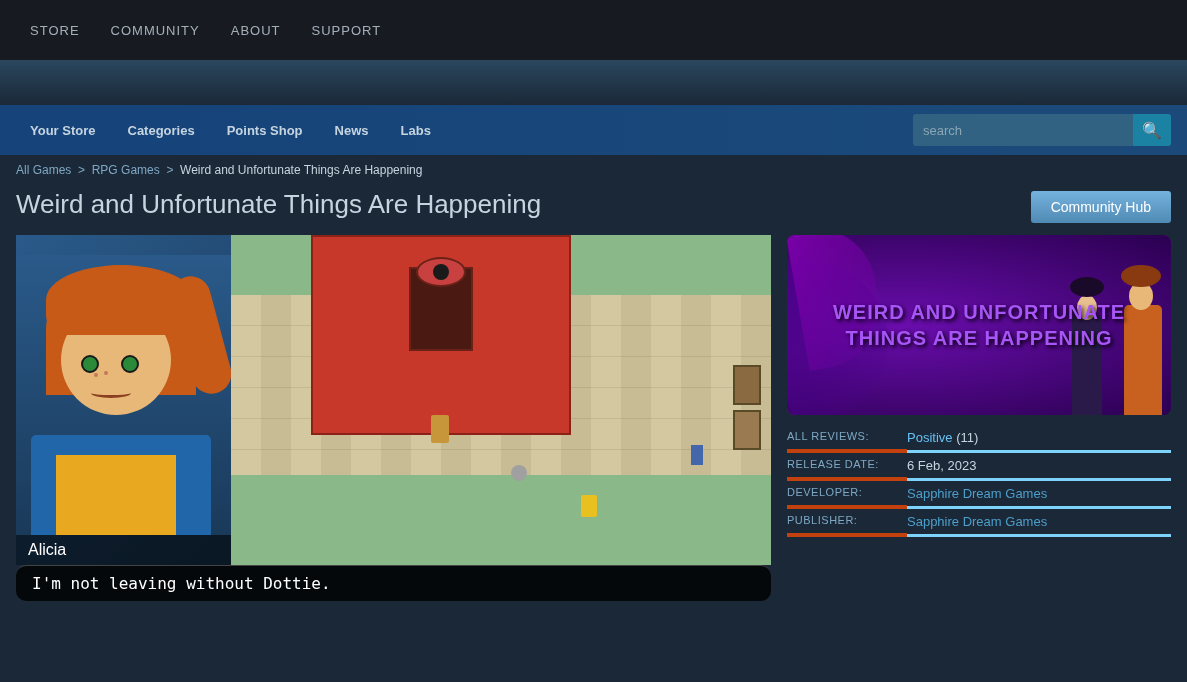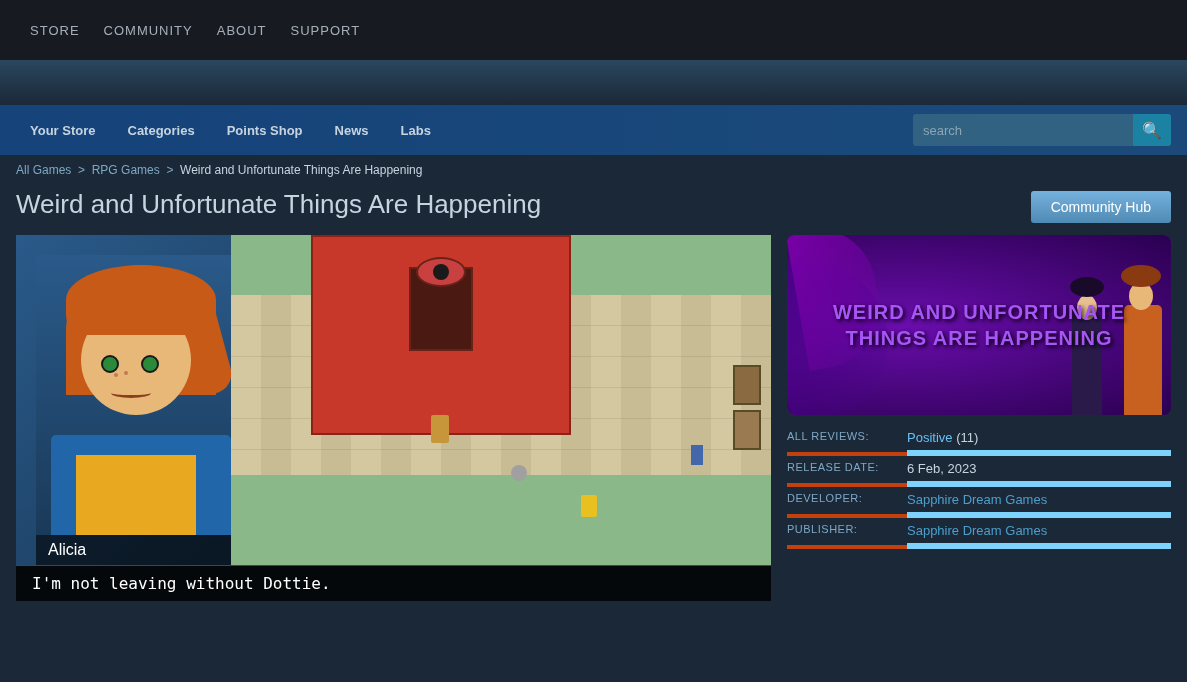--- a/index.html
+++ b/index.html
@@ -24,21 +24,21 @@
       height: 38px;
     }
     .steam-logo-text {
       color: #c6d4df;
       font-size: 24px;
       font-weight: bold;
       letter-spacing: 2px;
     }
     .top-nav-links {
       display: flex;
-      gap: 24px;
+      gap: 31px;
       margin-left: 10px;
     }
     .top-nav-link {
       color: #c6d4df;
       text-decoration: none;
       font-size: 13px;
       letter-spacing: 1px;
       text-transform: uppercase;
       opacity: 0.8;
     }
@@ -157,21 +157,20 @@
       left: 0;
       top: 0;
       width: 215px;
       height: 330px;
       background: linear-gradient(135deg, #2a5a8a 0%, #1a3a5a 100%);
       display: flex;
       flex-direction: column;
       align-items: center;
       justify-content: flex-end;
       overflow: hidden;
-      padding-left: 20px;
     }
     .portrait-name-bar {
       background: rgba(0,0,0,0.6);
       width: 100%;
       padding: 6px 12px;
       font-size: 16px;
       color: #fff;
     }
     
     .game-world {
@@ -261,20 +260,21 @@
     }
     
     .dialogue-bar {
       width: 100%;
       background: rgba(0,0,0,0.8);
       padding: 8px 16px;
       font-size: 16px;
       color: #fff;
       font-family: monospace;
       border-top: 1px solid #444;
+      border-radius: 10px;
     }
 
     
     #info-panel {
       flex: 1;
       display: flex;
       flex-direction: column;
       gap: 10px;
     }
     .game-capsule {
@@ -326,21 +326,21 @@
       font-size: 11px;
       text-transform: uppercase;
       letter-spacing: 0.5px;
       padding: 5px 0;
       border-bottom: 4px solid #c2410c;
     }
     .info-row .info-val {
       color: #c6d4df;
       font-size: 13px;
       padding: 5px 0;
-      border-bottom: 6px solid #7dd3fc;
+      border-bottom: 3px solid #7dd3fc;
     }
   </style>
 </head>
 <body>
 
 <div id="top-nav">
   <div class="top-nav-links">
     <a class="top-nav-link" href="#">STORE</a>
     <a class="top-nav-link" href="#">COMMUNITY</a>
     <a class="top-nav-link" href="#">ABOUT</a>

